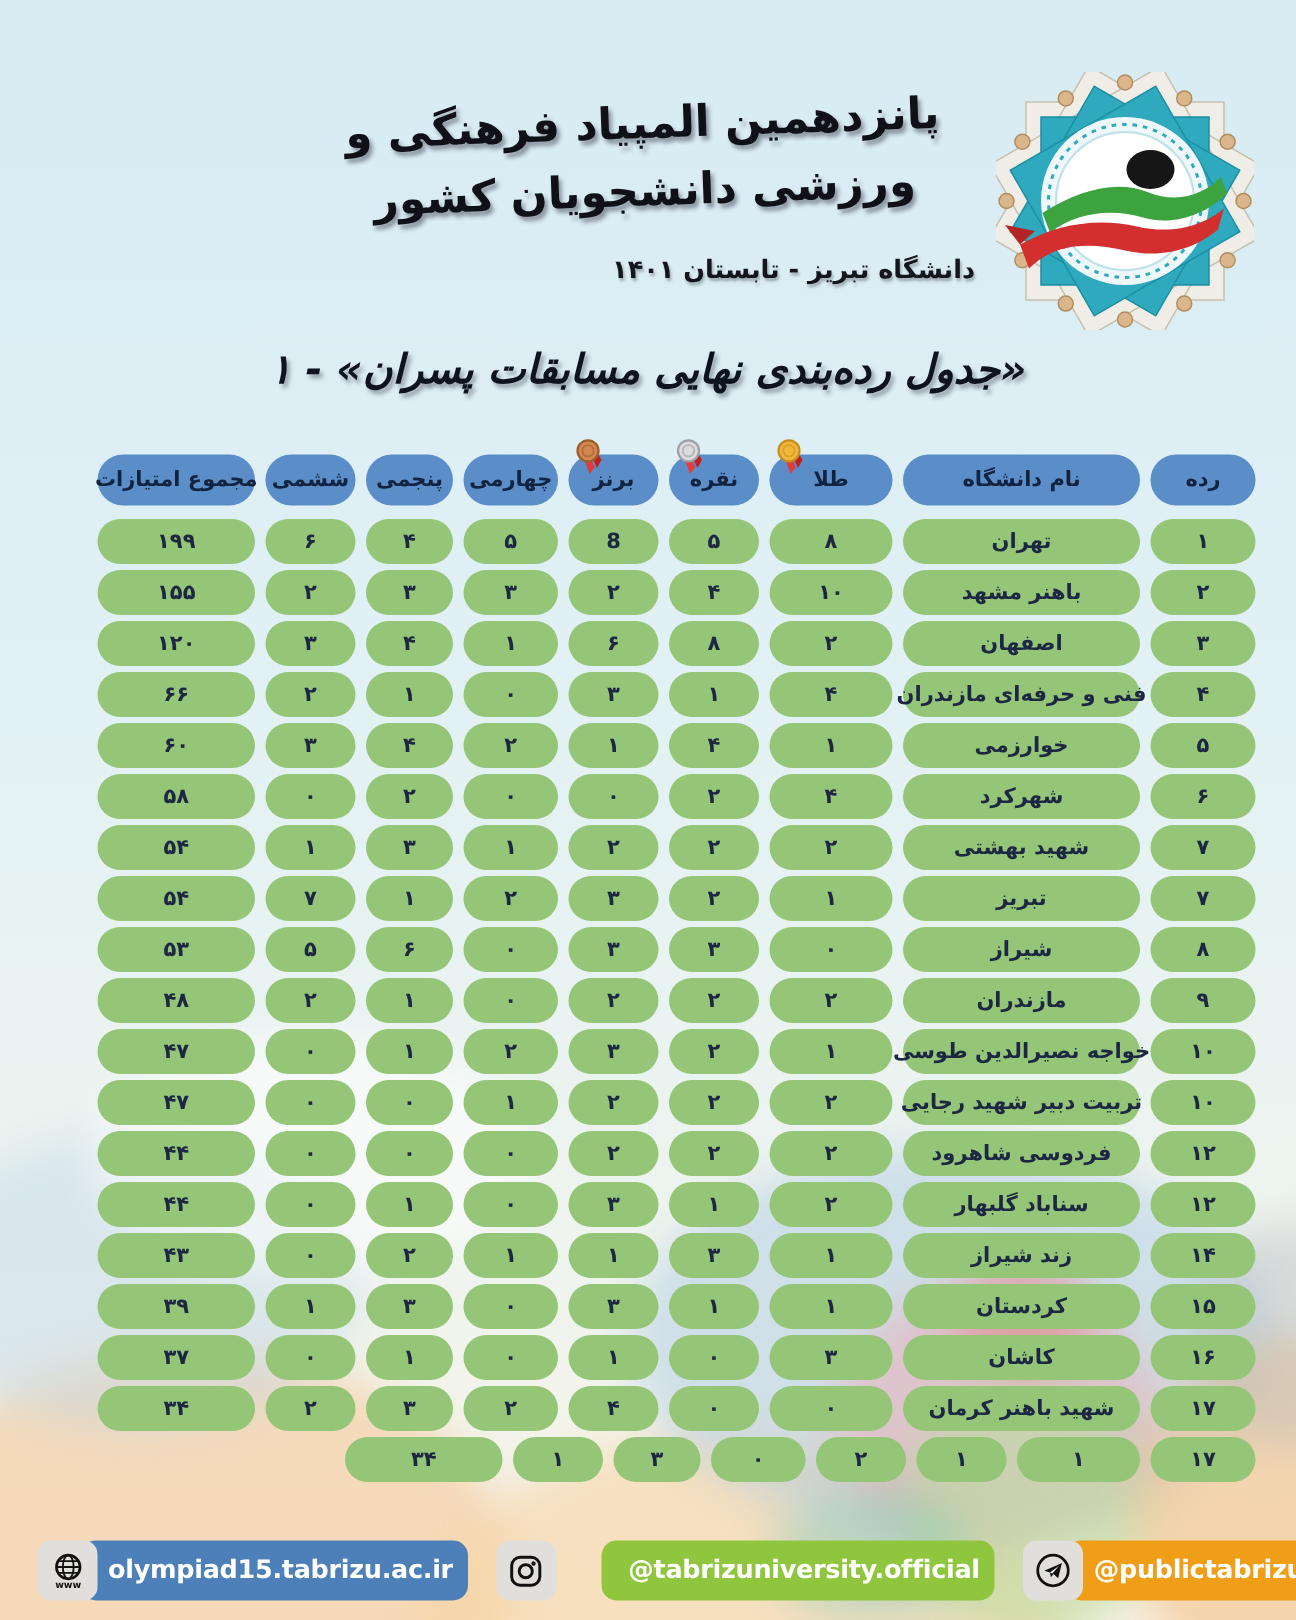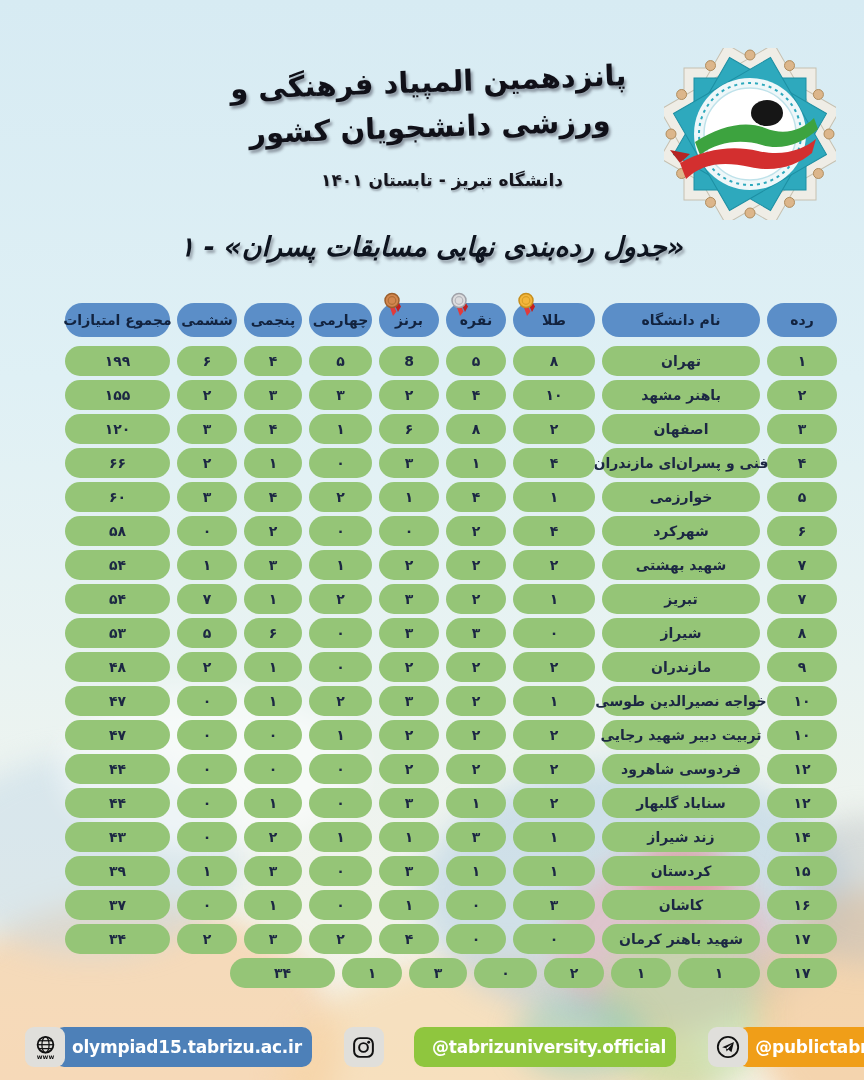--- a/index.html
+++ b/index.html
@@ -17,38 +17,38 @@
   .b7{left:755px;top:890px;width:230px;height:250px;background:rgba(243,188,128,.55);}
   .b8{left:790px;top:815px;width:150px;height:150px;background:rgba(180,185,190,.4);}
   .b9{left:635px;top:840px;width:95px;height:75px;background:rgba(225,120,120,.45);}
   .b10{left:515px;top:995px;width:130px;height:85px;background:rgba(120,200,190,.4);}
   .b11{left:60px;top:690px;width:300px;height:160px;background:rgba(255,255,255,.55);}
   
   .logo{position:absolute;top:48px;right:28px;width:172px;height:172px;}
   .main-title{position:absolute;top:60px;right:190px;width:490px;text-align:center;
     font-size:29px;font-weight:bold;color:#101018;line-height:1.55;transform:rotate(-2deg);
     text-shadow:2px 3px 3px rgba(40,40,55,.45);}
-  .sub-title{position:absolute;top:170px;right:202px;width:440px;text-align:center;
+  .sub-title{position:absolute;top:170px;right:214px;width:440px;
     font-size:17px;font-weight:bold;color:#15151d;text-shadow:1px 2px 2px rgba(40,40,55,.35);}
   .section-title{position:absolute;top:231px;left:0;width:100%;text-align:center;
     font-size:27px;font-weight:bold;color:#0e141f;text-shadow:2px 3px 3px rgba(40,40,55,.4);font-style:italic;}
   
   .rtable{position:absolute;top:303px;right:27px;width:772px;direction:rtl;}
   .trow{display:flex;gap:7px;height:30px;margin-bottom:4px;}
   .trow.thead{height:34px;margin-bottom:9px;}
   .cell{flex:0 0 auto;background:#95c577;border-radius:17px;display:flex;align-items:center;
     justify-content:center;font-weight:bold;color:#1c2743;font-size:14px;position:relative;}
   .thead .cell{background:#5b8ec8;color:#12233f;font-size:14px;white-space:nowrap;}
   .c-rank{width:70px}.c-name{width:158px;font-size:14px;white-space:nowrap;}
   .c-gold{width:82px}.c-silver{width:60px}.c-bronze{width:60px}
   .c-fourth{width:63px}.c-fifth{width:58px}.c-sixth{width:60px}.c-total{width:105px}
   .medal{position:absolute;left:2px;top:-11px;}
   
   .footer{position:absolute;left:25px;right:19px;bottom:17px;height:36px;display:flex;
-    gap:32px;direction:ltr;}
+    gap:19px;direction:ltr;}
   .flink{flex:1;display:flex;align-items:center;height:40px;}
   .fico{width:40px;height:40px;background:#e0dfdb;border-radius:9px;display:flex;
     align-items:center;justify-content:center;z-index:2;flex:0 0 auto;}
   .fpill{flex:1;height:40px;display:flex;align-items:center;justify-content:center;
     padding:0 10px 0 18px;margin-left:-11px;border-radius:10px;color:#fff;font-weight:bold;
     font-size:17px;white-space:nowrap;letter-spacing:-0.2px;}
   .web .fpill{background:#4d80b8;}
   .insta .fpill{background:#8fc63e;margin-left:30px;}
   .tg .fpill{background:#f09e18;}
 </style>
@@ -250,21 +250,21 @@
     <div class="cell c-total">
             <span>۱۲۰</span>
           </div>
   </div>
 
   <div class="trow">
     <div class="cell c-rank">
             <span>۴</span>
           </div>
     <div class="cell c-name">
-            <span>فنی و پسران‌ای مازندران</span>
+            <span>فنی و حرفه‌ای مازندران</span>
           </div>
     <div class="cell c-gold">
             <span>۴</span>
           </div>
     <div class="cell c-silver">
             <span>۱</span>
           </div>
     <div class="cell c-bronze">
             <span>۳</span>
           </div>

